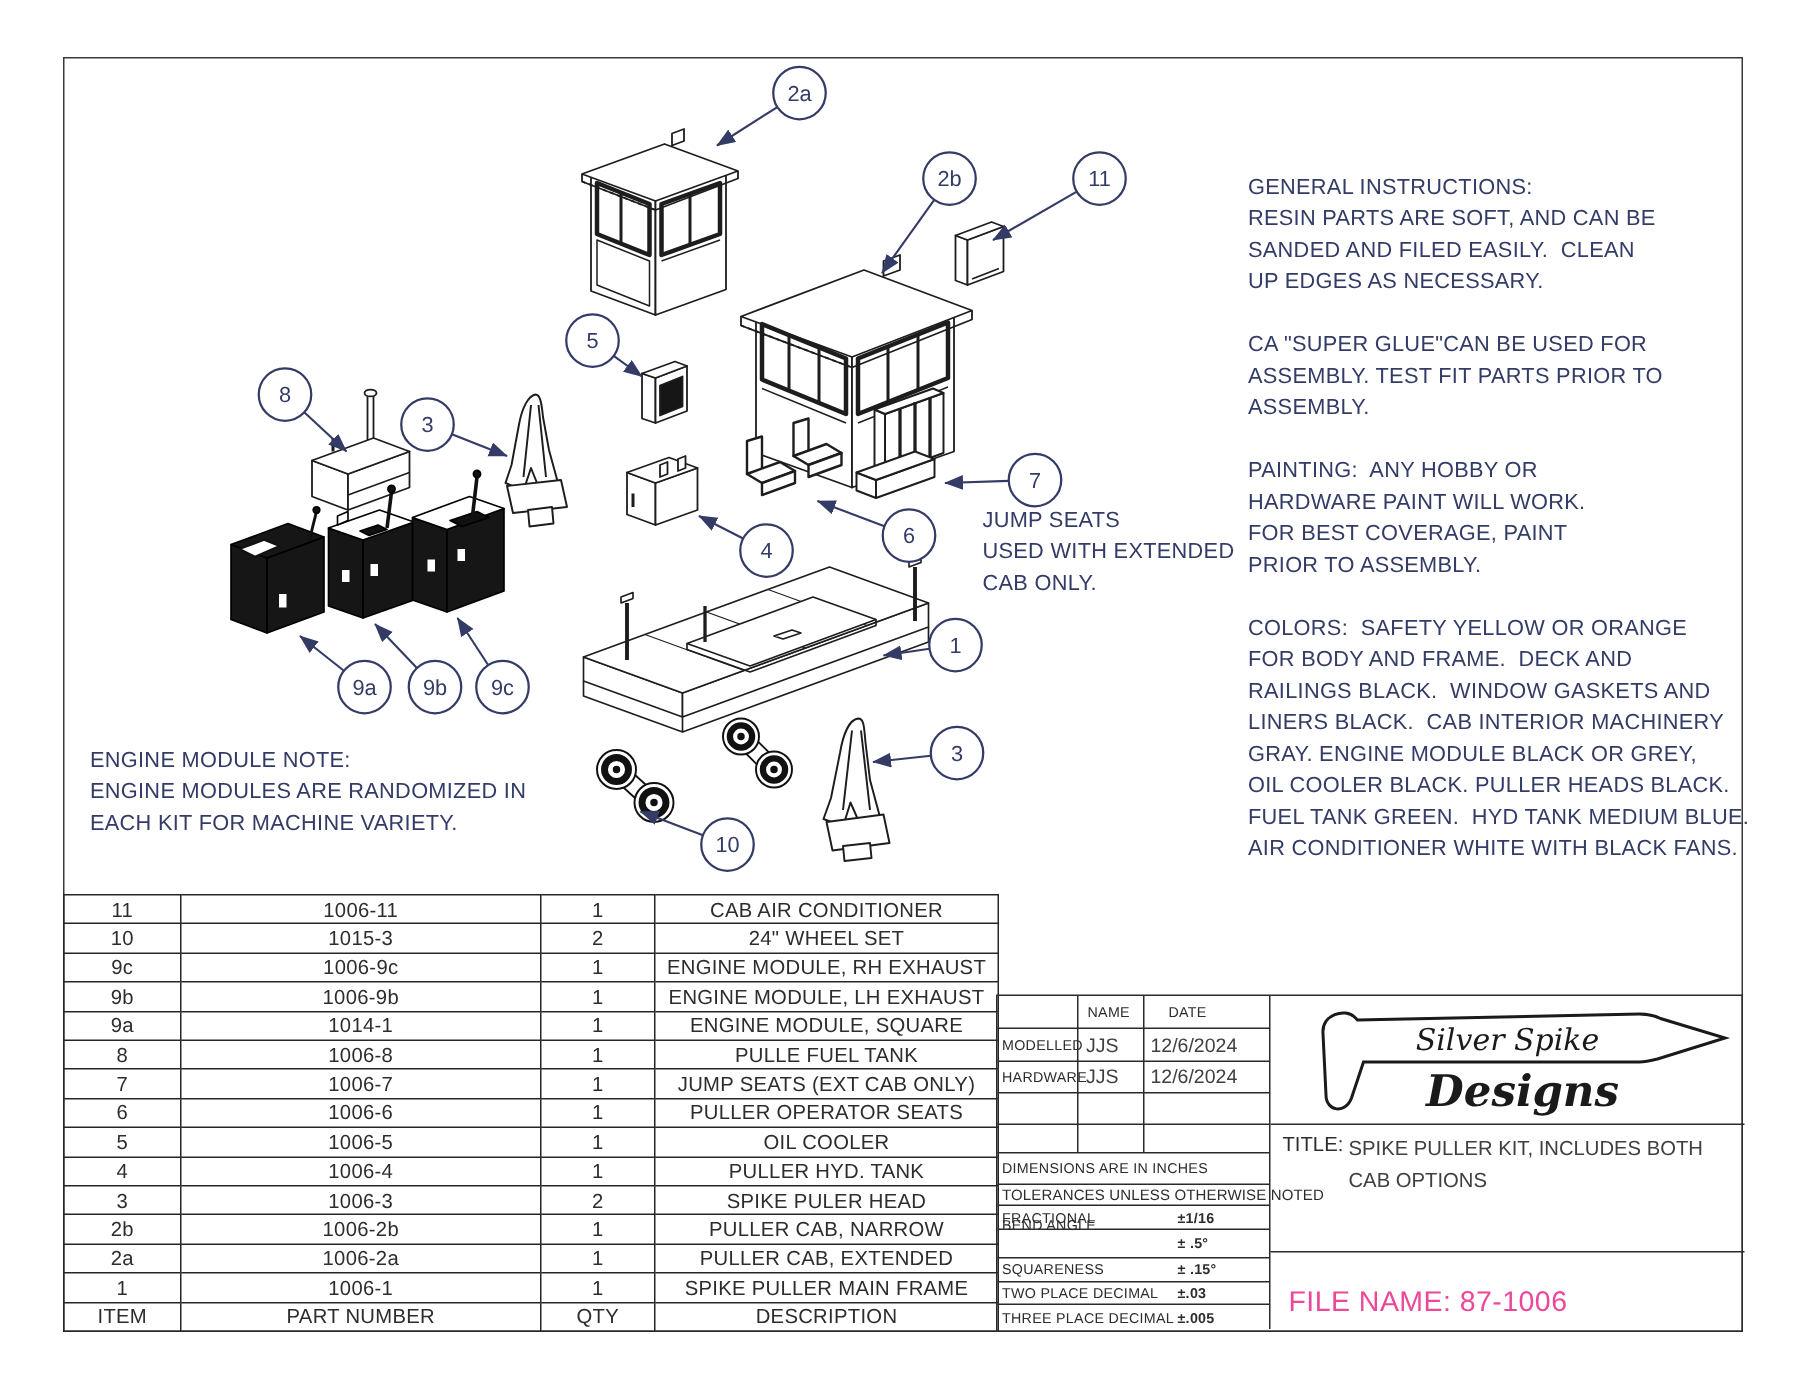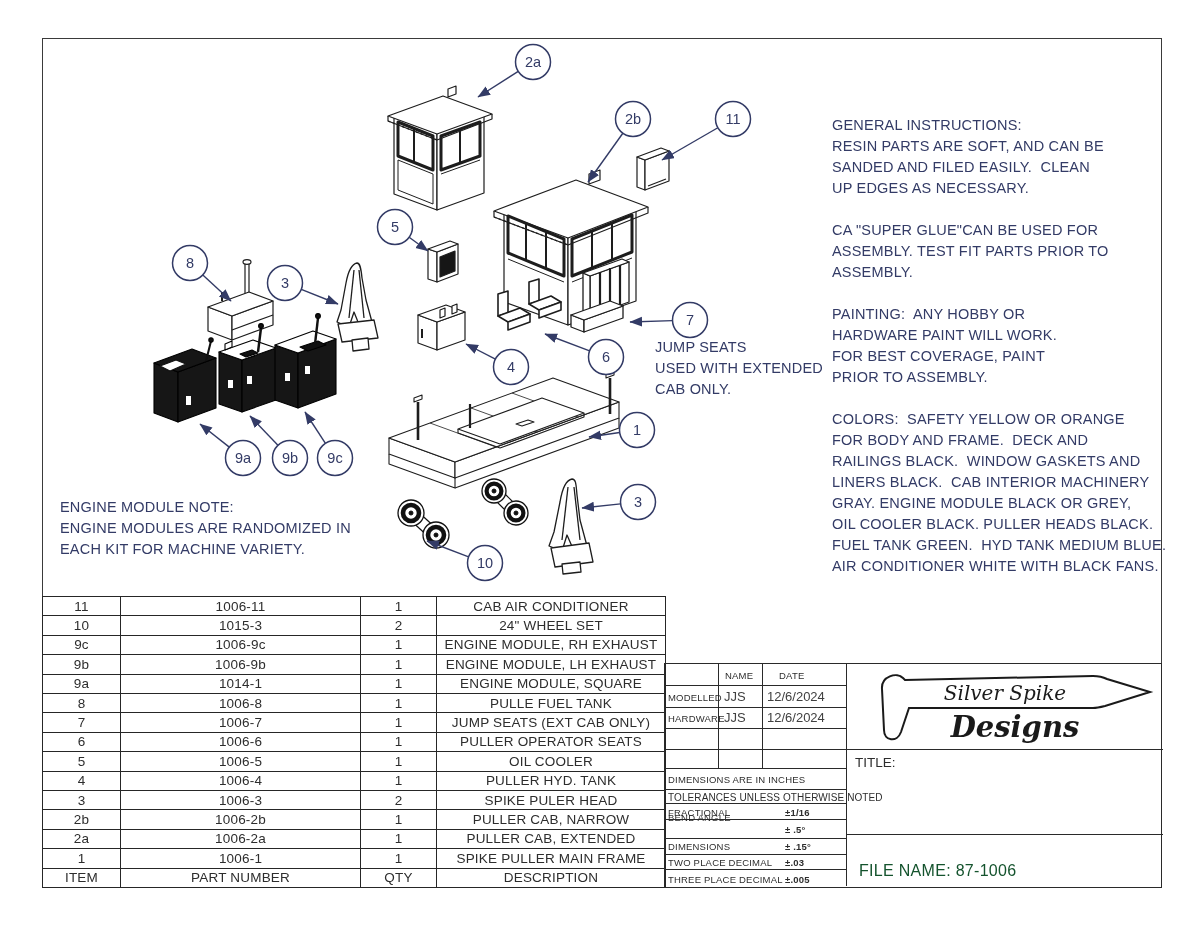--- a/index.html
+++ b/index.html
@@ -13,21 +13,21 @@
   #parts-table td{border:1.3px solid #262626;text-align:center;vertical-align:middle;
                   font-size:13.5px;color:#2d2d2d;padding:0;letter-spacing:.2px;white-space:nowrap;overflow:hidden;}
   
   #title-block{left:664px;top:663px;width:498px;height:225px;box-sizing:border-box;color:#2d2d2d;}
   .tb-line{background:#2a2a2a;}
   .tb-small{font-size:9.5px;letter-spacing:.2px;}
   .tb-tiny{font-size:10px;letter-spacing:.1px;}
   .navy{color:#404040;}
   #logo-area svg text{fill:#1a1a1a;}
   #title-area{font-size:13.5px;}
-  #file-area{font-size:16px;color:#14532d;letter-spacing:.3px;}
+  #file-area{font-size:19px;color:#ec4899;letter-spacing:.3px;}
 </style>
 </head>
 <body>
 
 <div id="sheet">
 
   <div id="border-rect" class="abs"></div>
 
   <svg class="abs" style="left:0;top:0;" width="1200" height="927" viewBox="0 0 1200 927">
     <defs>
@@ -440,37 +440,39 @@
     <div class="abs tb-small" style="left:3px;top:49px;">HARDWARE</div>
     <div class="abs navy" style="left:59px;top:46px;font-size:13px;">JJS</div>
     <div class="abs navy" style="left:102px;top:46px;font-size:13px;">12/6/2024</div>
 
     <div class="abs tb-small" style="left:3px;top:110px;">DIMENSIONS ARE IN INCHES</div>
     <div class="abs tb-tiny" style="left:3px;top:128px;">TOLERANCES UNLESS OTHERWISE NOTED</div>
     <div class="abs tb-small" style="left:3px;top:143px;">FRACTIONAL</div>
     <div class="abs tb-small" style="left:120px;top:143px;font-weight:bold;">±1/16</div>
     <div class="abs tb-small" style="left:3px;top:148px;">BEND ANGLE</div>
     <div class="abs tb-small" style="left:120px;top:160px;font-weight:bold;">± .5°</div>
-    <div class="abs tb-small" style="left:3px;top:177px;">DIMENSIONS</div>
+    <div class="abs tb-small" style="left:3px;top:177px;">SQUARENESS</div>
     <div class="abs tb-small" style="left:120px;top:177px;font-weight:bold;">± .15°</div>
     <div class="abs tb-small" style="left:3px;top:193px;">TWO PLACE DECIMAL</div>
     <div class="abs tb-small" style="left:120px;top:193px;font-weight:bold;">±.03</div>
     <div class="abs tb-small" style="left:3px;top:210px;">THREE PLACE DECIMAL</div>
     <div class="abs tb-small" style="left:120px;top:210px;font-weight:bold;">±.005</div>
 
     <div id="logo-area" class="abs" style="left:182px;top:0;width:316px;height:85px;">
       <svg width="316" height="85" viewBox="0 0 316 85">
         <path d="M 58,16 L 246,12 C 252,12 256,13 260,15 L 303,28 L 258,42 C 254,43 250,44 246,44 L 62,44 L 54,68 C 50,79 37,77 37,66 L 35,25 C 34,12 50,8 56,14 Z" fill="none" stroke="#1a1a1a" stroke-width="2"></path>
         <text x="158" y="36" text-anchor="middle" font-family="DejaVu Serif, serif" font-style="italic" font-size="20">Silver Spike</text>
         <text x="168" y="73" text-anchor="middle" font-family="DejaVu Serif, serif" font-style="italic" font-weight="bold" font-size="29">Designs</text>
       </svg>
     </div>
     <div class="abs tb-line" style="left:182px;top:85px;width:316px;height:1.2px;"></div>
     <div id="title-area" class="abs" style="left:182px;top:85px;width:316px;height:85px;">
       <span class="abs" style="left:8px;top:6px;color:#2d2d2d;">TITLE:</span>
+      <span class="abs navy" style="left:52px;top:6px;white-space:pre;line-height:21px;">SPIKE PULLER KIT, INCLUDES BOTH
+CAB OPTIONS</span>
     </div>
     <div class="abs tb-line" style="left:182px;top:170px;width:316px;height:1.2px;"></div>
     <div id="file-area" class="abs" style="left:182px;top:170px;width:316px;height:52px;">
       <span class="abs" style="left:12px;bottom:6px;">FILE NAME: 87-1006</span>
     </div>
   </div>
 
 </div>
 
 </body></html>

